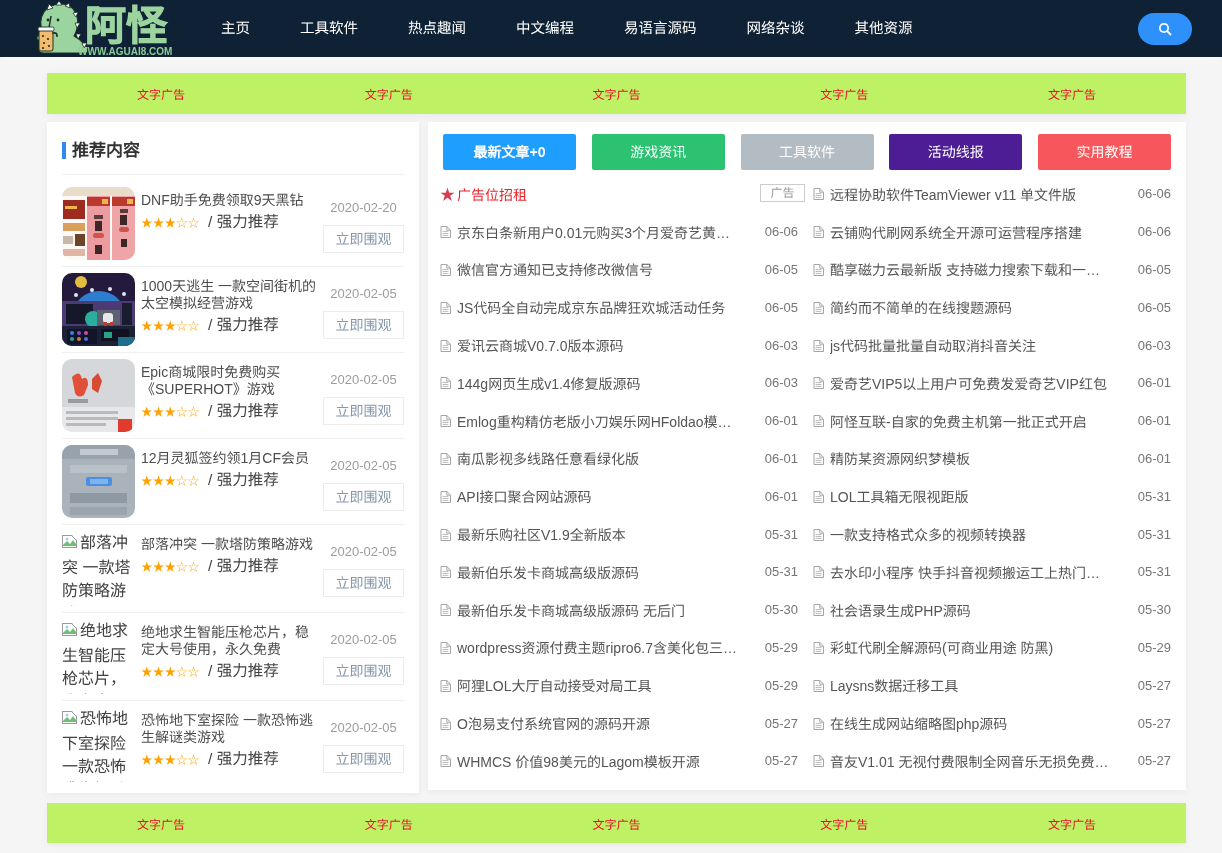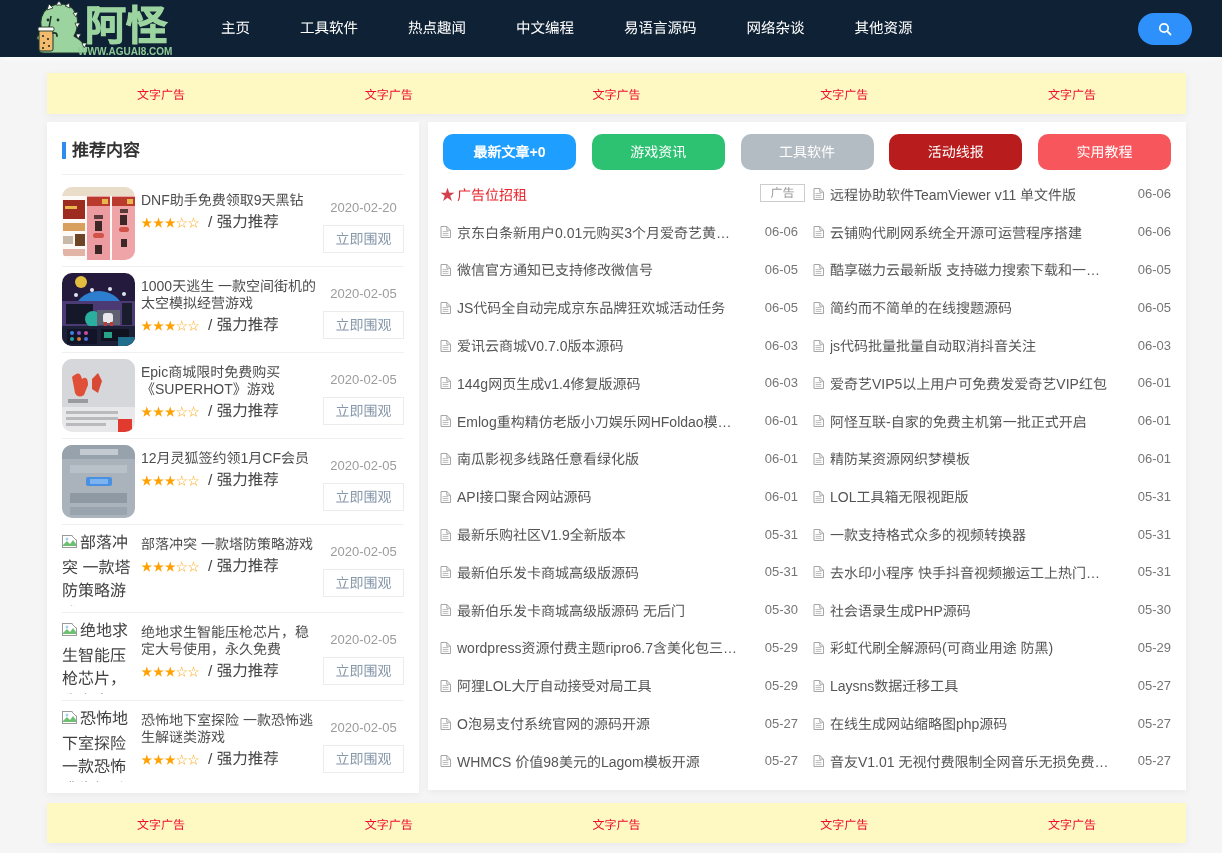--- a/index.html
+++ b/index.html
@@ -9,21 +9,21 @@
 a{text-decoration:none;}
 
 .nav{height:57px;background:#0f2235;position:relative;box-shadow:0 5px 5px -3px rgba(252,253,254,0.95);}
 .nav-inner{display:flex;align-items:center;height:100%;padding:0 30px;}
 .logo{width:150px;height:55px;position:relative;flex:0 0 auto;text-decoration:underline;}
 .menu{display:flex;list-style:none;margin-left:16px;}
 .menu li a{display:block;color:#fff;font-size:14.5px;line-height:55px;padding:0 25px;}
 .searchbtn{position:absolute;right:30px;top:13px;width:54px;height:32px;border-radius:16px;background:#2e90fb;display:flex;align-items:center;justify-content:center;}
 
 .wrap{width:1139px;margin-left:47px;}
-.adrow{background:#fef9c3;height:41px;display:flex;box-shadow:0 2px 8px rgba(0,0,0,0.05);}
+.adrow{background:#bef264;height:41px;display:flex;box-shadow:0 2px 8px rgba(0,0,0,0.05);}
 .adrow.top{margin-top:16px;}
 .adrow.bottom{margin-top:10px;height:40px;}
 .adrow a{flex:1;text-align:center;line-height:45px;font-size:12px;color:#f00a2c;}
 
 .main{display:flex;margin-top:8px;}
 .card{background:#fff;box-shadow:0 2px 8px rgba(0,0,0,0.05);}
 .side{width:372px;margin-right:9px;padding:0 15px;height:671px;}
 .content{width:758px;height:668px;padding:0 15px;}
 
 .sidehead{padding:20px 0 15px;border-bottom:1px solid #f0f0f0;}
@@ -36,25 +36,25 @@
 .bimg{display:inline-block;vertical-align:-2px;margin-right:1px;}
 .itxt{flex:1;margin-left:6px;margin-right:4px;min-width:0;}
 .ititle{font-size:14px;line-height:17px;color:#4d4d4d;margin-top:5px;}
 .irate{margin-top:4px;font-size:15.5px;color:#454545;line-height:17px;}
 .stars{color:#ffa100;font-size:11.5px;letter-spacing:0.2px;}
 .iright{width:81px;flex:0 0 auto;text-align:center;}
 .idate{font-size:13px;color:#9c9c9c;margin-top:13px;}
 .ibtn{display:block;margin-top:10px;height:28px;line-height:26px;border:1px solid #ececec;color:#8798ab;font-size:14px;background:#fff;}
 
 .btnrow{display:flex;justify-content:space-between;padding-top:12px;}
-.btnrow a{width:133px;height:36px;line-height:36px;text-align:center;color:#fff;font-size:14px;border-radius:10px;}
+.btnrow a{width:133px;height:36px;line-height:36px;text-align:center;color:#fff;font-size:14px;border-radius:2px;}
 .b1{background:#1e9fff;font-weight:bold;}
 .b2{background:#2cc272;}
 .b3{background:#b4bcc3;}
-.b4{background:#b91c1c;}
+.b4{background:#4c1d95;}
 .b5{background:#f7575c;}
 
 .lists{display:flex;margin:5px -9px 0;}
 .col{width:50%;list-style:none;}
 .col li{height:37.8px;display:flex;align-items:center;padding:0 9px 0 6px;font-size:14px;color:#555;}
 .col li .docicon{flex:0 0 auto;margin-right:6px;margin-top:1px;}
 .col li .t{flex:1;white-space:nowrap;overflow:hidden;text-overflow:ellipsis;min-width:0;}
 .col li .d{margin-left:24px;color:#757575;font-size:13px;flex:0 0 auto;}
 .col li.adli{color:#e8242c;}
 .col li.adli .redstar{color:#d4404a;font-size:15px;margin-right:2px;}

